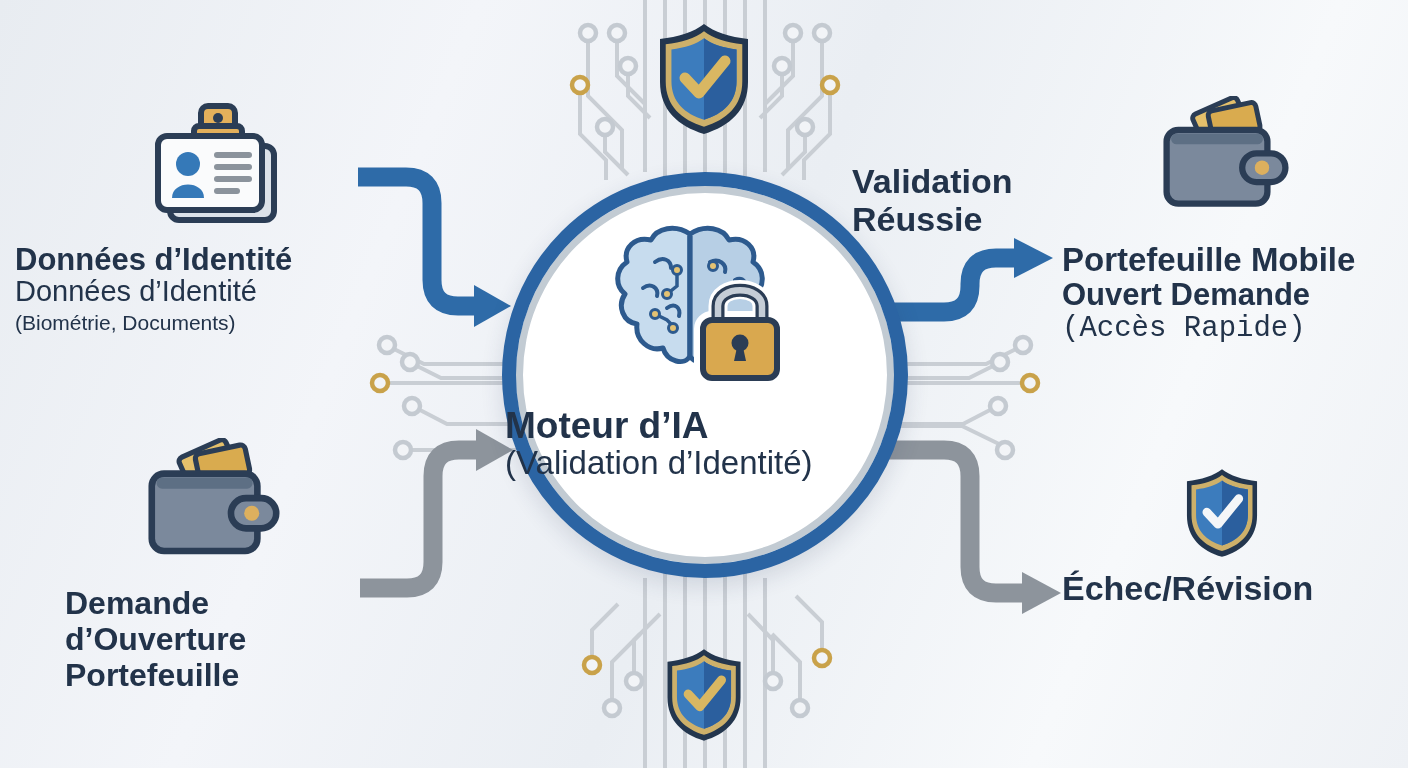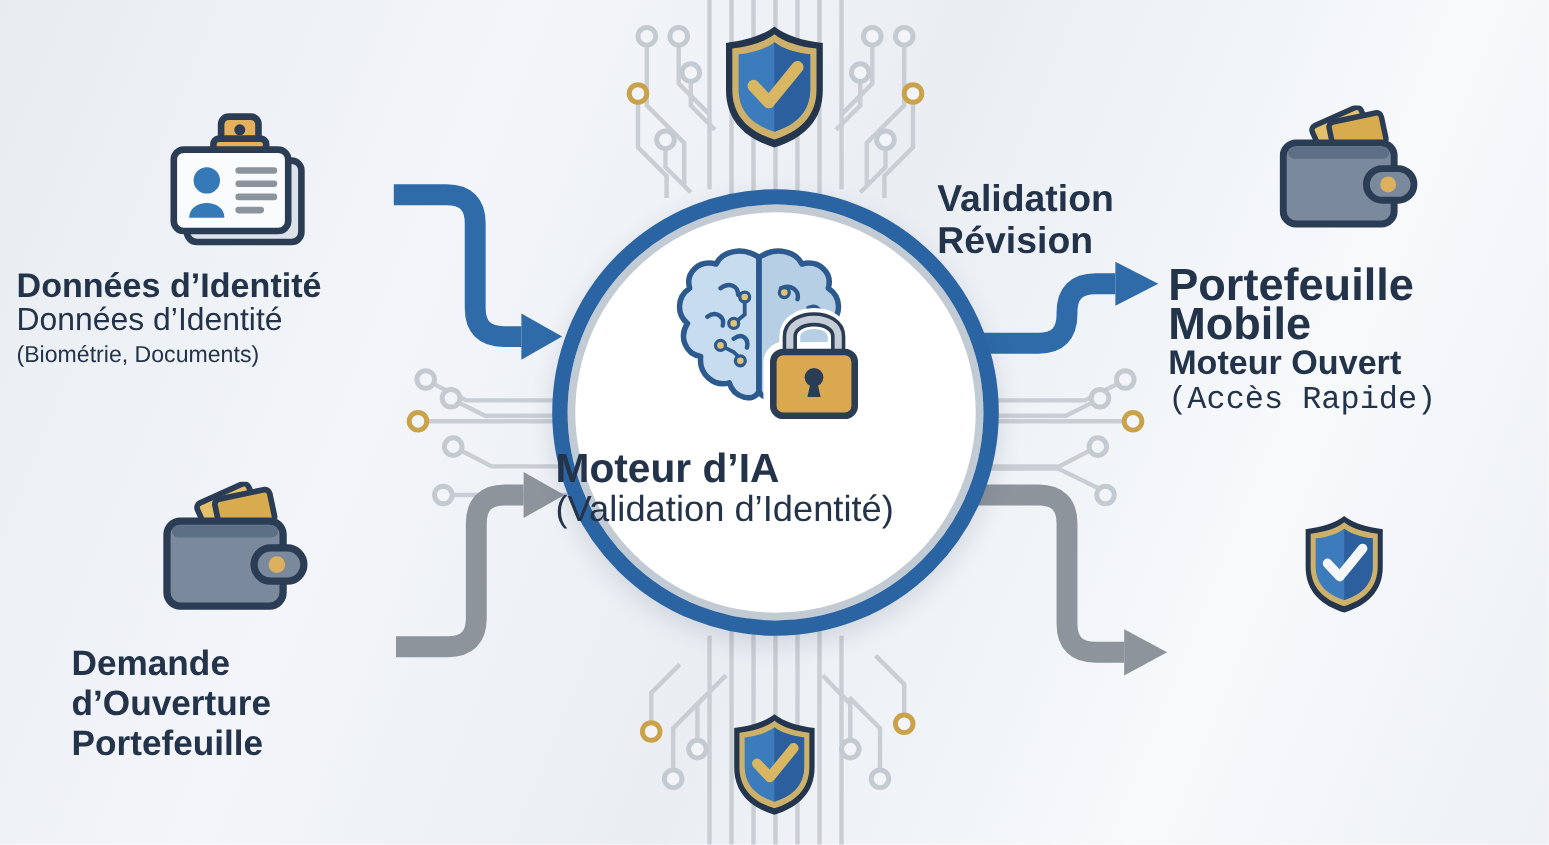--- a/index.html
+++ b/index.html
@@ -244,23 +244,26 @@
     <span class="line">Portefeuille</span>
   </div>
 
   <div class="txt" style="left:505px;top:406px;width:400px;z-index:5;">
     <span class="line b" style="font-size:37px;line-height:39px;">Moteur d’IA</span>
     <span class="line" style="font-size:33px;line-height:35px;">(Validation d’Identité)</span>
   </div>
 
   <div class="txt b" style="left:852px;top:162px;width:240px;font-size:34px;line-height:38px;">
     <span class="line">Validation</span>
-    <span class="line">Révision</span>
+    <span class="line">Réussie</span>
   </div>
 
   <div class="txt" style="left:1062px;top:242px;width:322px;">
-    <span class="line b" style="font-size:41px;line-height:35px;">Portefeuille Mobile</span>
-    <span class="line b" style="font-size:31px;line-height:35px;">Moteur Ouvert</span>
+    <span class="line b" style="font-size:33px;line-height:35px;">Portefeuille Mobile</span>
+    <span class="line b" style="font-size:31px;line-height:35px;">Ouvert Demande</span>
     <span class="line" style="font-size:29px;line-height:33px;font-family:Liberation Mono, monospace;">(Accès Rapide)</span>
   </div>
 
+  <div class="txt b" style="left:1062px;top:569px;width:322px;font-size:34px;line-height:38px;">
+    <span class="line">Échec/Révision</span>
+  </div>
 
 </div>
 
 </body></html>

